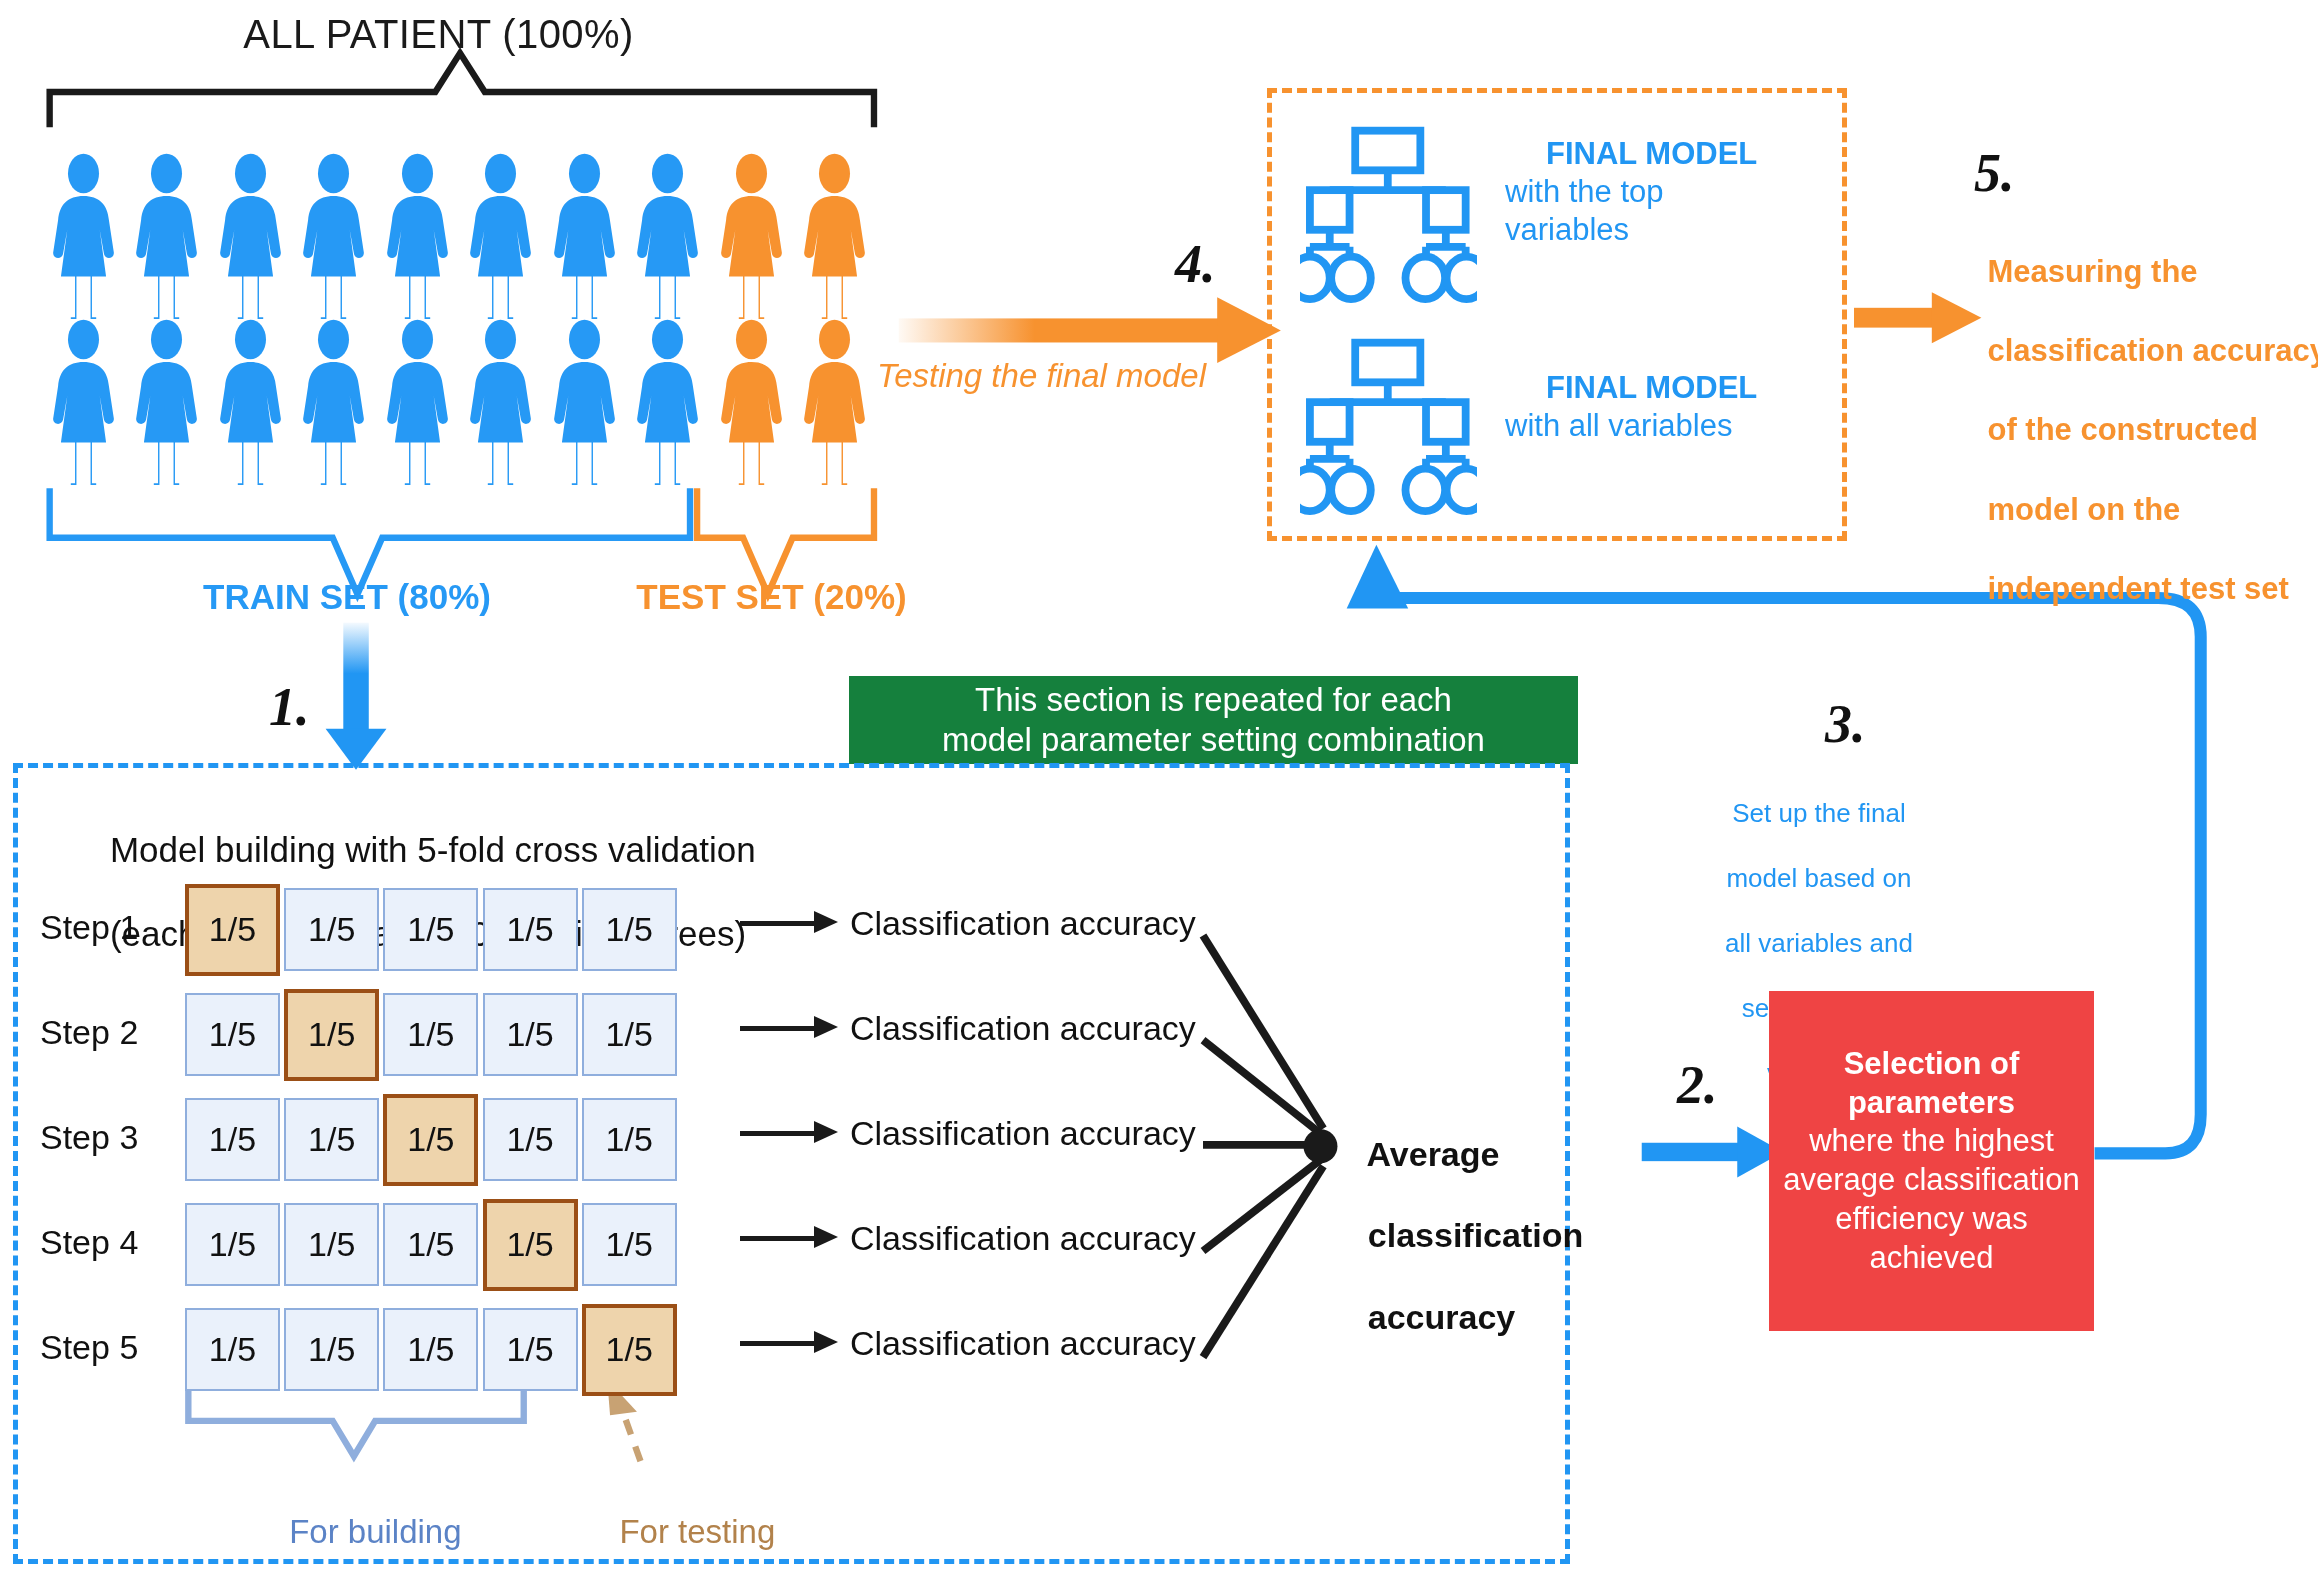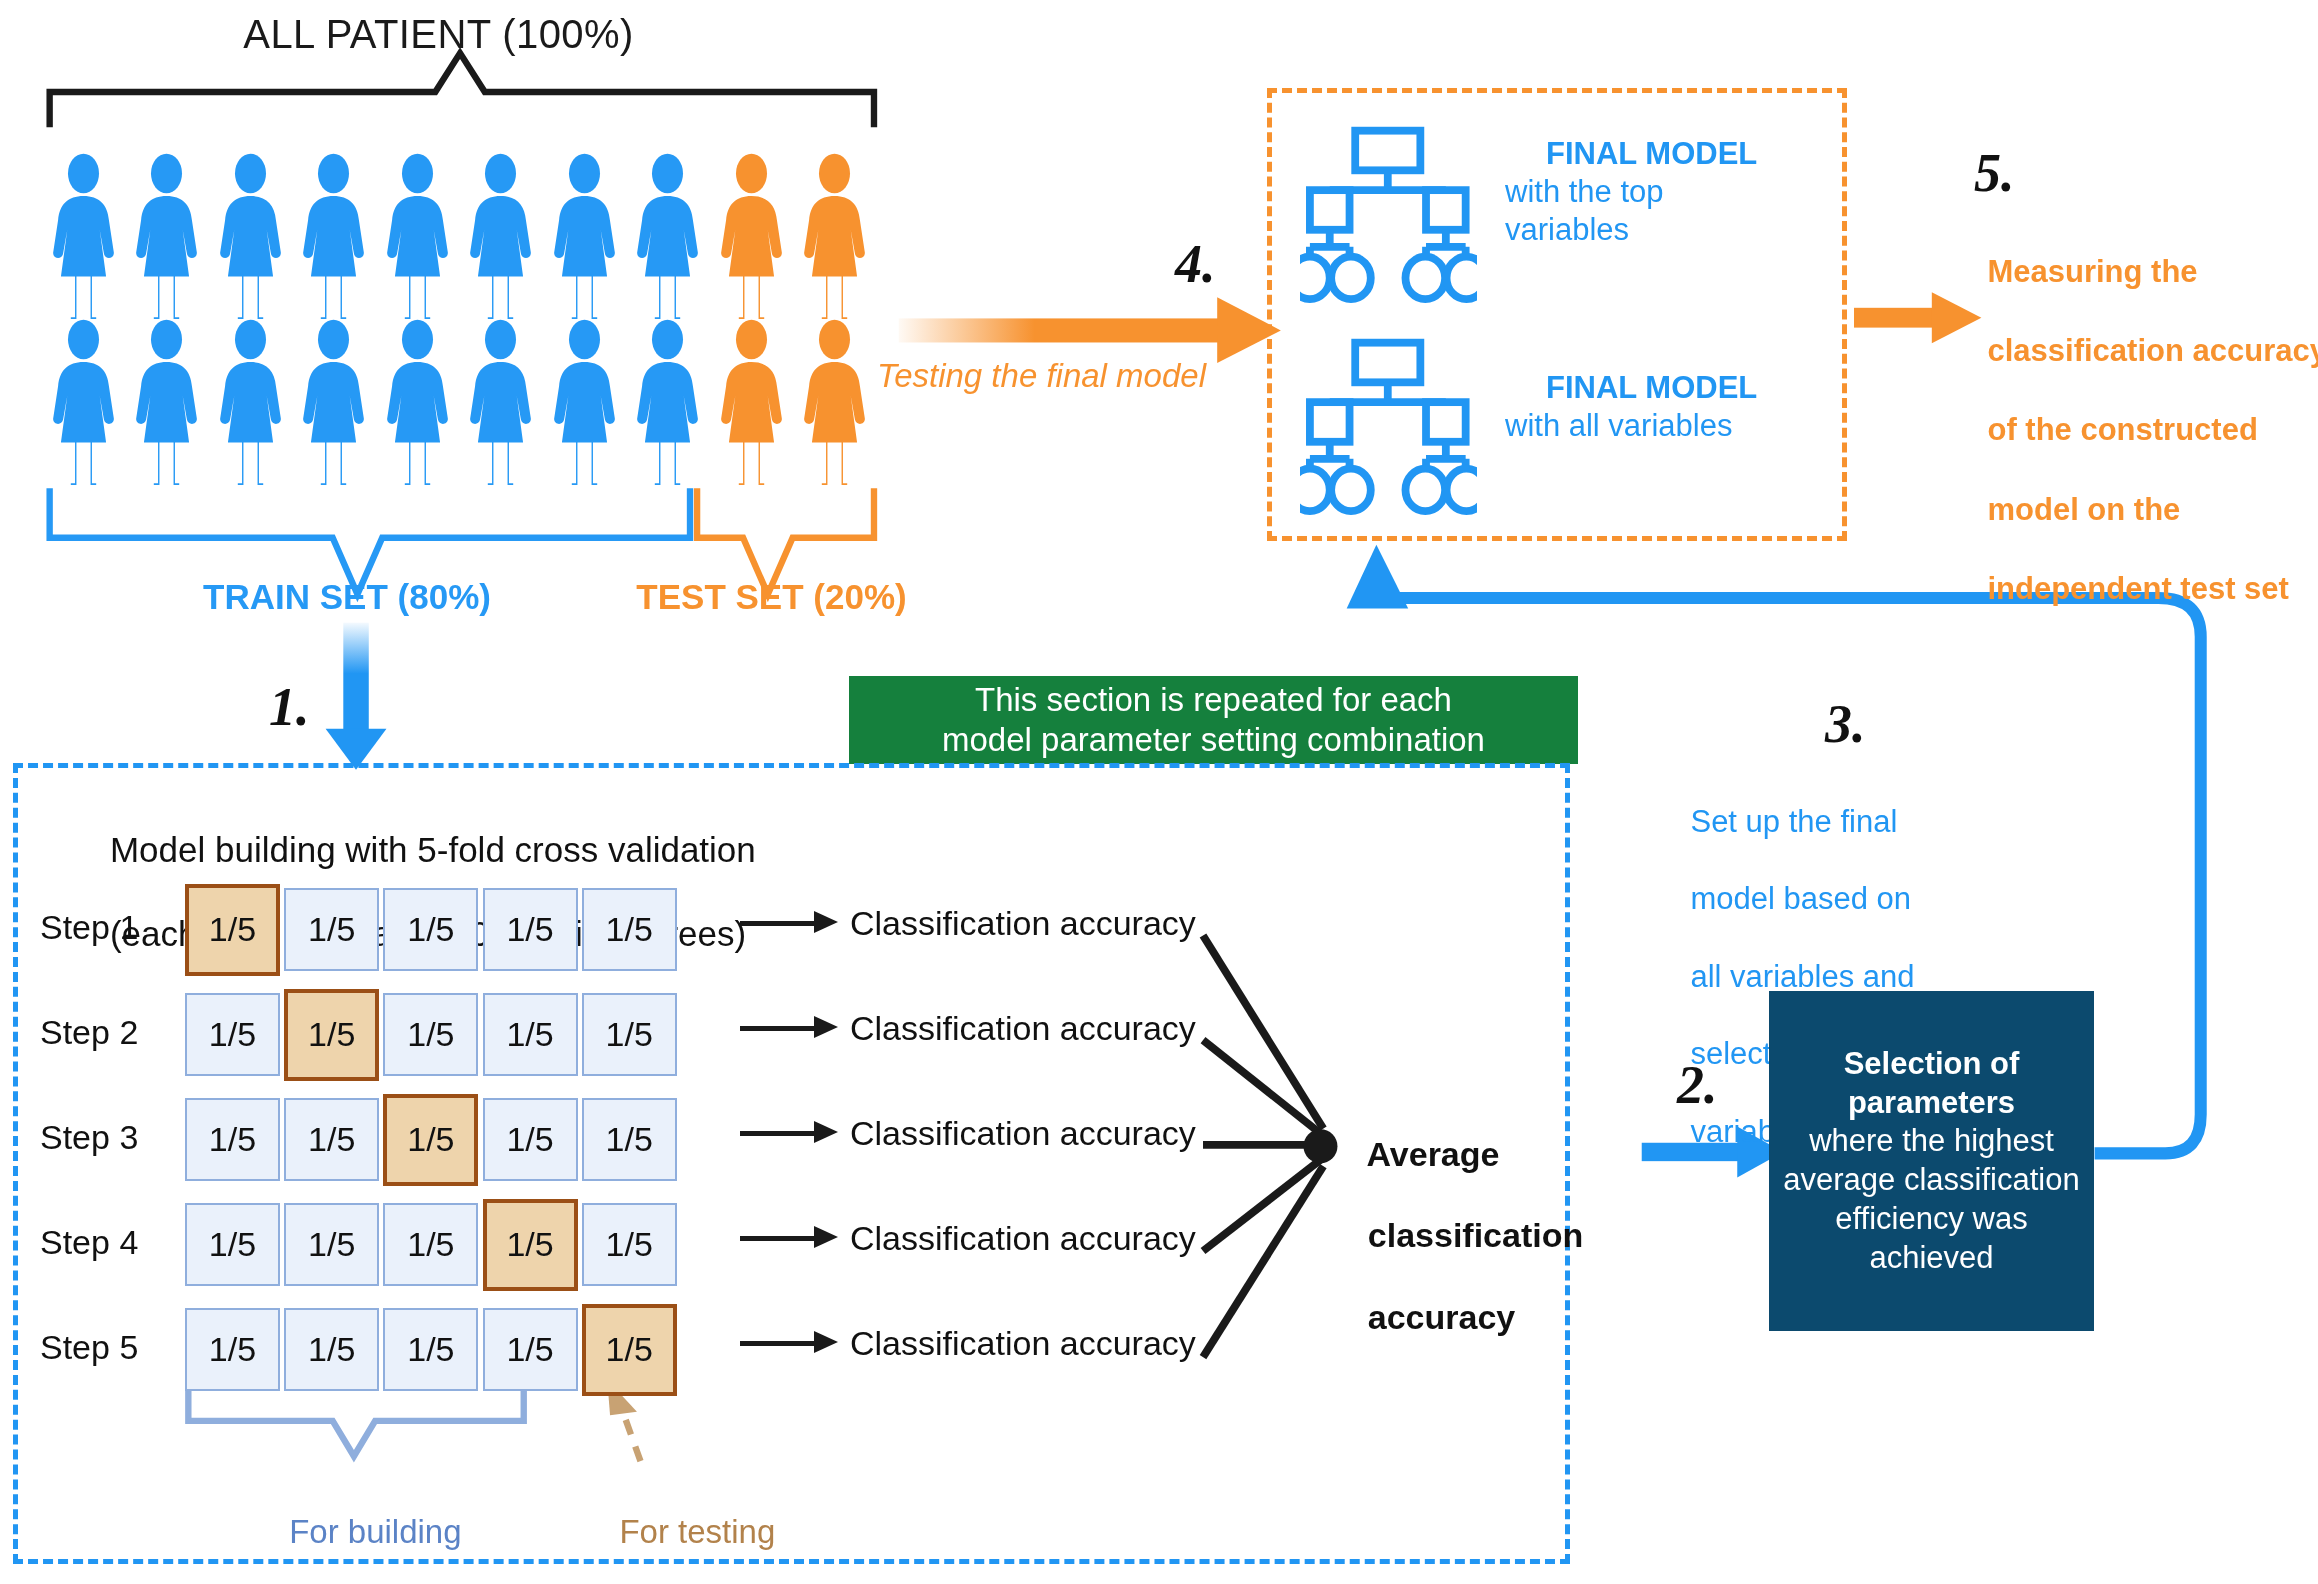--- a/index.html
+++ b/index.html
@@ -99,31 +99,31 @@
 
   
   #avg-label {
     left:1330px; top:1093px; width:226px;
     font-size:34px; font-weight:bold; color:#111; line-height:1.2;
   }
 
   
   #selection-box {
     left:1769px; top:991px; width:325px; height:340px;
-    background:#0c4a6e; color:#fff;
+    background:#ef4444; color:#fff;
     font-size:31px; line-height:1.25; text-align:center;
     display:flex; align-items:center; justify-content:center;
     padding:7px 8.5px;
   }
   #selection-box b { font-weight:bold; }
 
   
   #step3-note {
     left:1656px; top:764px; width:297px;
-    font-size:31px; color:#2196f3; text-align:left; line-height:1.25;
+    font-size:26px; color:#2196f3; text-align:center; line-height:1.25;
   }
 
   
   #final-box {
     left:1267px; top:88px; width:580px; height:453px;
     border:5px dashed #f7922f;
   }
   .tree-icon { position:absolute; width:177px; height:184px; }
   .final-txt { position:absolute; font-size:31px; color:#2196f3; line-height:1.22; }
   .final-txt b { font-weight:bold;margin-left:41px; }

